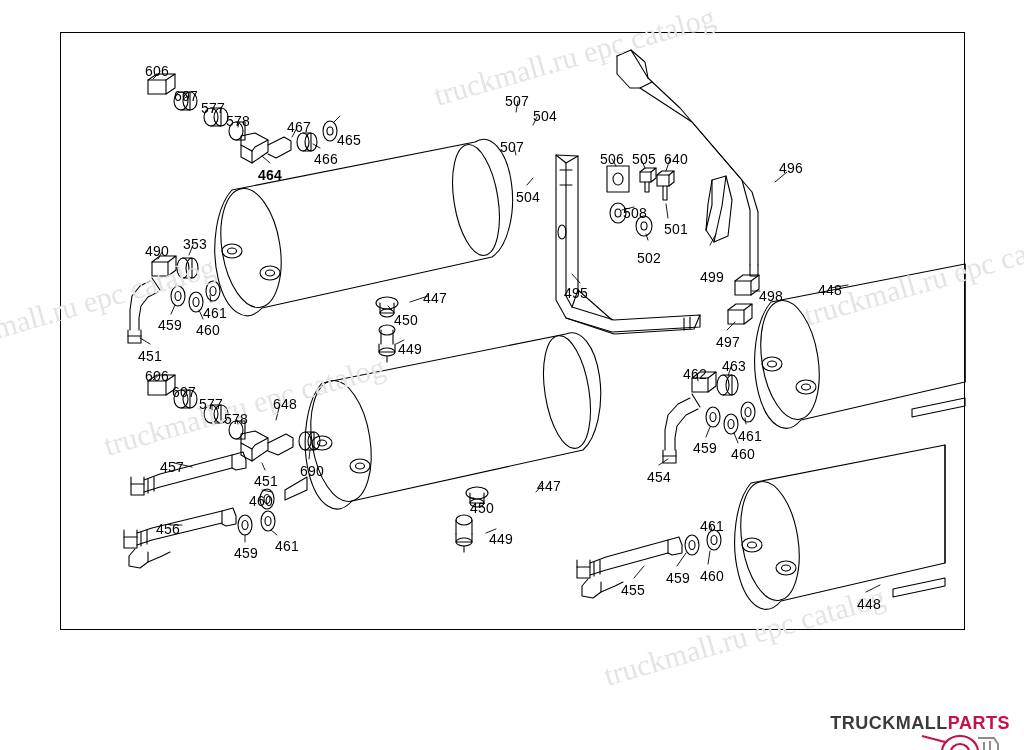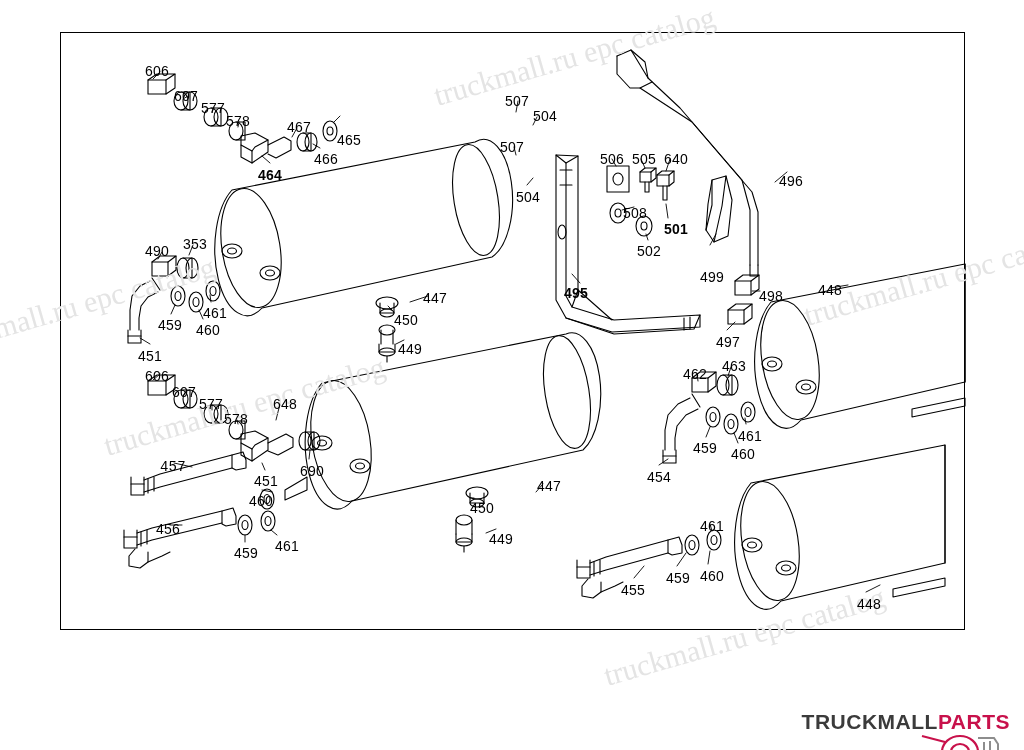--- a/index.html
+++ b/index.html
@@ -56,21 +56,21 @@
     user-select: none;
   }
   .brand {
     position: absolute;
     right: 14px;
     bottom: 16px;
     text-align: right;
     font-family: "Liberation Sans", sans-serif;
   }
   .brand-text {
-    font-size: 21px;
+    font-size: 18px;
     font-weight: bold;
     letter-spacing: 0.5px;
     color: #3b3b3b;
   }
   .brand-text .accent { color: #c8114b; }
   .brand-mark {
     position: absolute;
     right: 2px;
     bottom: -42px;
     width: 110px;
@@ -373,43 +373,43 @@
   <div class="callout" style="left:314px; top:151px;">466</div>
   <div class="callout" style="left:258px; top:167px;font-weight:bold;">464</div>
   <div class="callout" style="left:505px; top:93px;">507</div>
   <div class="callout" style="left:533px; top:108px;">504</div>
   <div class="callout" style="left:500px; top:139px;">507</div>
   <div class="callout" style="left:516px; top:189px;">504</div>
   <div class="callout" style="left:600px; top:151px;">506</div>
   <div class="callout" style="left:632px; top:151px;">505</div>
   <div class="callout" style="left:664px; top:151px;">640</div>
   <div class="callout" style="left:623px; top:205px;text-align:center;">508</div>
-  <div class="callout" style="left:664px; top:221px;font-weight:bold;">501</div>
-  <div class="callout" style="left:637px; top:243px;">502</div>
+  <div class="callout" style="left:664px; top:221px;">501</div>
+  <div class="callout" style="left:637px; top:250px;">502</div>
   <div class="callout" style="left:700px; top:249px;margin-top:20px;">499</div>
-  <div class="callout" style="left:779px; top:173px;">496</div>
-  <div class="callout" style="left:564px; top:285px;font-weight:bold;">495</div>
+  <div class="callout" style="left:779px; top:160px;">496</div>
+  <div class="callout" style="left:564px; top:285px;">495</div>
   <div class="callout" style="left:759px; top:288px;">498</div>
   <div class="callout" style="left:716px; top:334px;">497</div>
   <div class="callout" style="left:818px; top:282px;">448</div>
   <div class="callout" style="left:145px; top:243px;">490</div>
   <div class="callout" style="left:183px; top:236px;">353</div>
   <div class="callout" style="left:203px; top:305px;">461</div>
   <div class="callout" style="left:158px; top:317px;">459</div>
   <div class="callout" style="left:196px; top:322px;">460</div>
   <div class="callout" style="left:138px; top:348px;">451</div>
   <div class="callout" style="left:423px; top:290px;">447</div>
   <div class="callout" style="left:394px; top:312px;">450</div>
   <div class="callout" style="left:398px; top:341px;">449</div>
   <div class="callout" style="left:145px; top:368px;">606</div>
   <div class="callout" style="left:172px; top:384px;">607</div>
   <div class="callout" style="left:199px; top:396px;">577</div>
   <div class="callout" style="left:224px; top:411px;">578</div>
   <div class="callout" style="left:273px; top:396px;">648</div>
-  <div class="callout" style="left:160px; top:459px;font-family:Liberation Mono, monospace;">457</div>
+  <div class="callout" style="left:160px; top:459px;">457</div>
   <div class="callout" style="left:254px; top:473px;">451</div>
   <div class="callout" style="left:300px; top:463px;">690</div>
   <div class="callout" style="left:249px; top:493px;">460</div>
   <div class="callout" style="left:156px; top:521px;">456</div>
   <div class="callout" style="left:234px; top:545px;">459</div>
   <div class="callout" style="left:275px; top:538px;">461</div>
   <div class="callout" style="left:537px; top:478px;">447</div>
   <div class="callout" style="left:470px; top:500px;">450</div>
   <div class="callout" style="left:489px; top:531px;">449</div>
   <div class="callout" style="left:683px; top:366px;">462</div>

